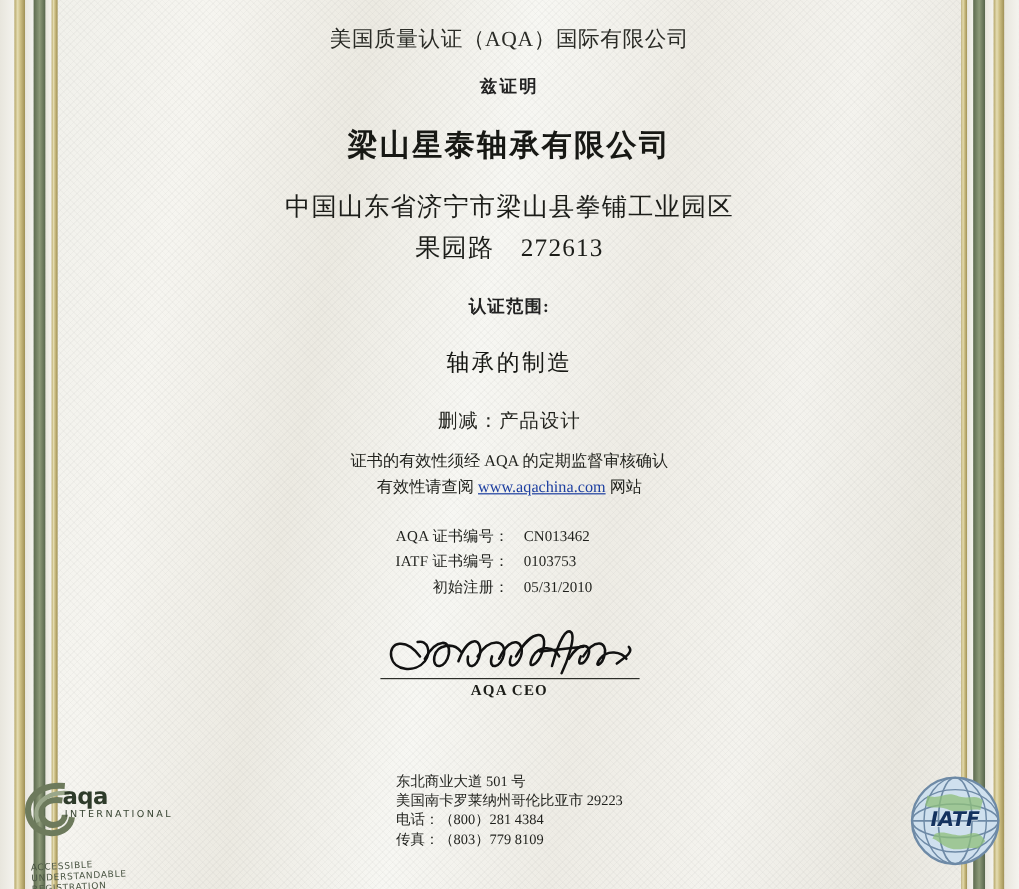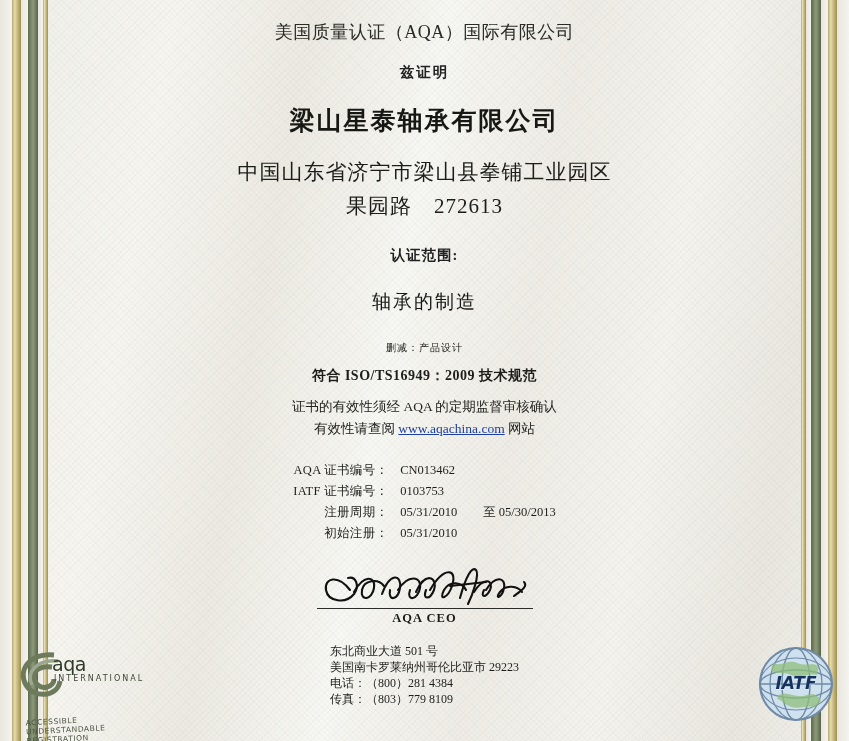--- a/index.html
+++ b/index.html
@@ -116,21 +116,21 @@
   .scope-value {
     margin-top: 24px;
     font-size: 19px;
     font-weight: normal;
     color: #171814;
     letter-spacing: 2px;
   }
 
   .exclusion {
     margin-top: 26px;
-    font-size: 10px;
+    font-size: 16px;
     color: #23241f;
     letter-spacing: 1px;
   }
 
   .standard {
     margin-top: 12px;
     font-size: 14px;
     font-weight: bold;
     color: #1d1e1a;
     letter-spacing: 0.5px;
@@ -238,21 +238,21 @@
     position: absolute;
     left: 6px;
     top: 4px;
   }
   .aqa-word {
     position: absolute;
     left: 44px;
     top: 12px;
     font-family: "DejaVu Sans", sans-serif;
     font-size: 19px;
-    font-weight: normal;
+    font-weight: bold;
     color: #2e3b2a;
     letter-spacing: -0.5px;
   }
   .aqa-sub {
     position: absolute;
     left: 46px;
     top: 33px;
     font-family: "DejaVu Sans", sans-serif;
     font-size: 8px;
     letter-spacing: 2px;
@@ -325,44 +325,38 @@
 
     <div class="address-1">中国山东省济宁市梁山县拳铺工业园区</div>
     <div class="address-2">果园路　272613</div>
 
     <div class="scope-label">认证范围:</div>
 
     <div class="scope-value">轴承的制造</div>
 
     <div class="exclusion">删减：产品设计</div>
 
-    <div class="standard">符合 ISO/TS16949：2009 技术规范</div>
 
     <div class="validity-1">证书的有效性须经 AQA 的定期监督审核确认</div>
     <div class="validity-2">
       <span>有效性请查阅 </span><a class="link" href="#">www.aqachina.com</a><span> 网站</span>
     </div>
 
     <div class="numbers">
       <table>
         <tbody>
             <tr>
           <td class="label">AQA 证书编号：</td>
           <td class="value">CN013462</td>
           <td class="value2"></td>
         </tr>
         <tr>
           <td class="label">IATF 证书编号：</td>
           <td class="value">0103753</td>
           <td class="value2"></td>
-        </tr>
-        <tr>
-          <td class="label">注册周期：</td>
-          <td class="value">05/31/2010</td>
-          <td class="value2">至 05/30/2013</td>
         </tr>
         <tr>
           <td class="label">初始注册：</td>
           <td class="value">05/31/2010</td>
           <td class="value2"></td>
         </tr>
       </tbody>
         </table>
     </div>
 

